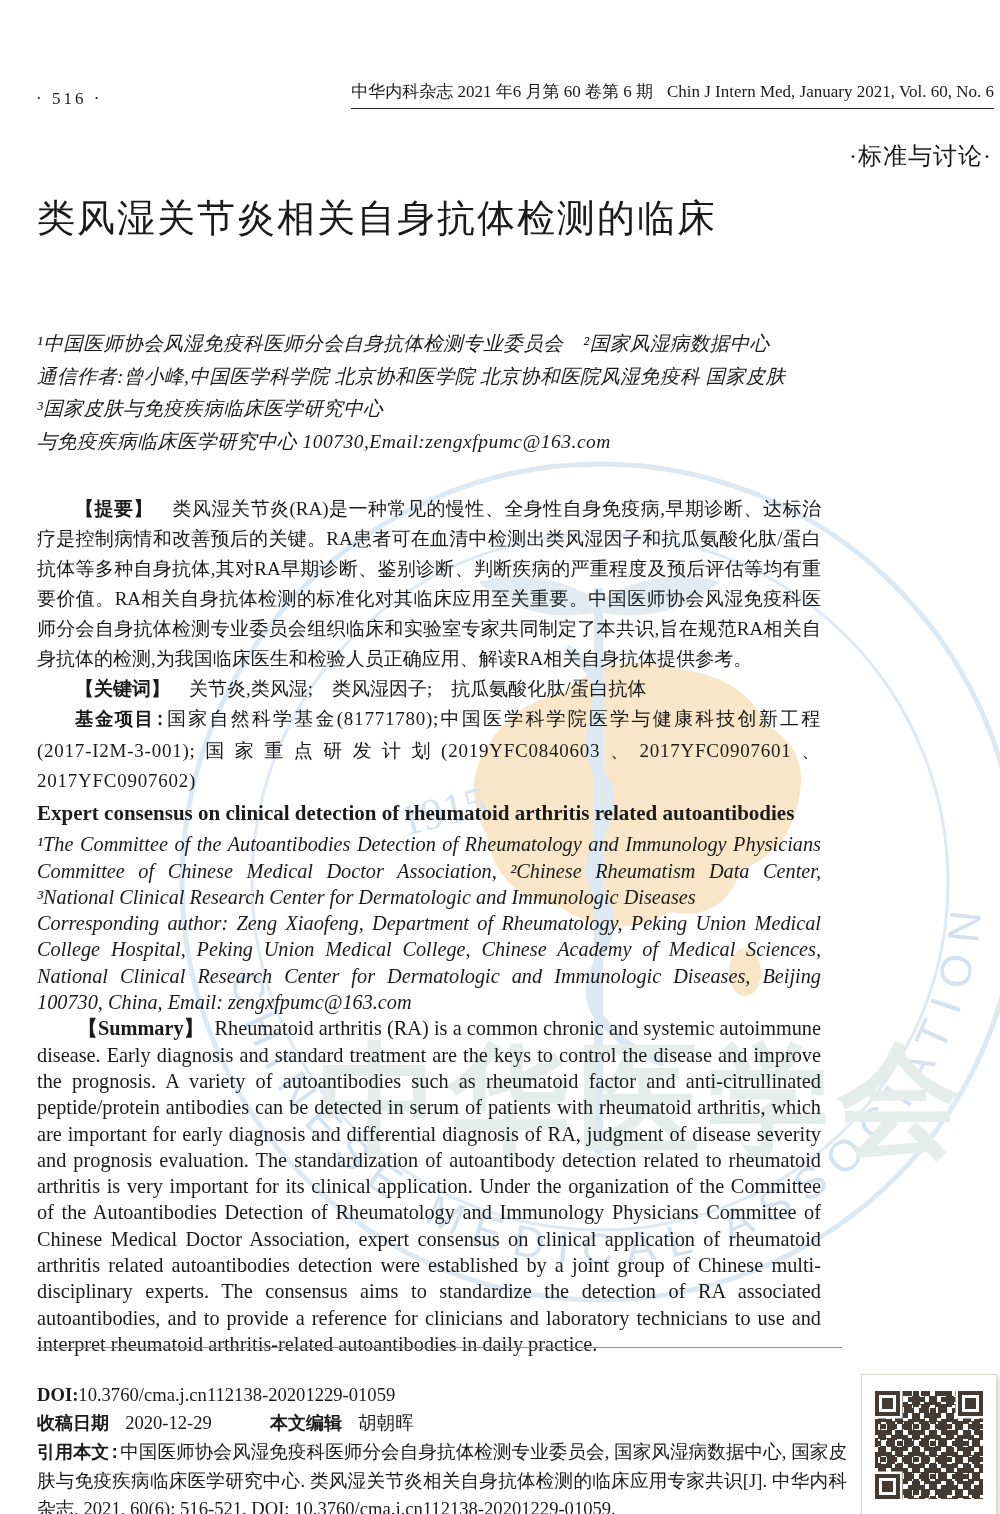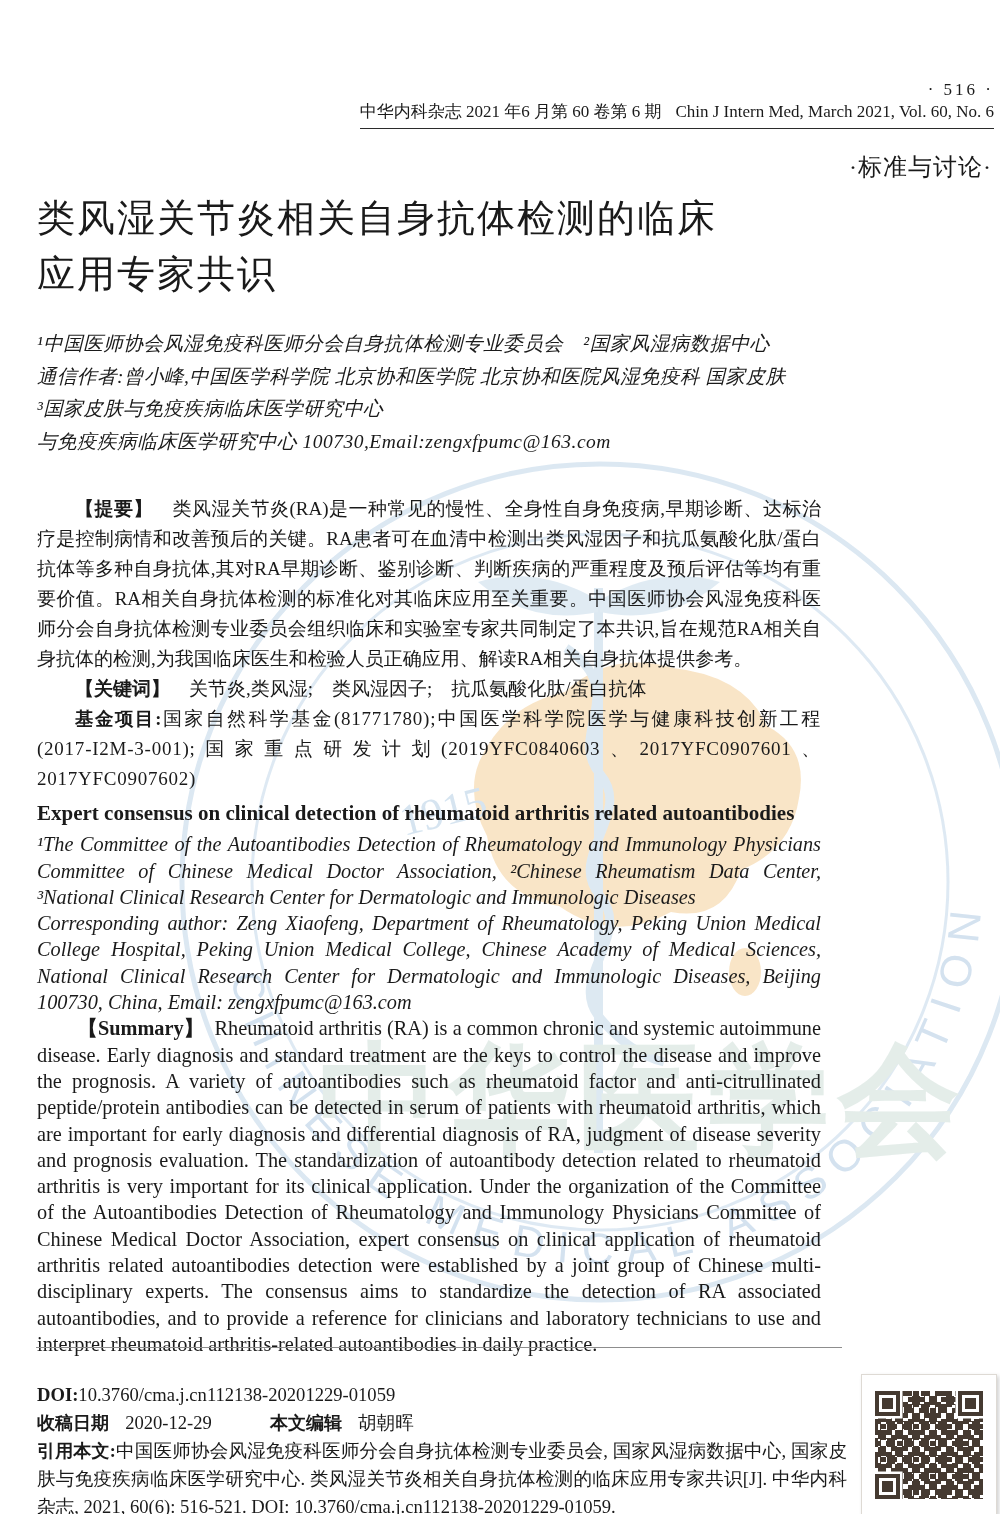--- a/index.html
+++ b/index.html
@@ -9,43 +9,42 @@
     font-family:"Liberation Serif","DejaVu Serif",serif;color:#1a1a1a;
   }
   
   .wm{position:absolute;inset:0;z-index:0;pointer-events:none;}
   
   .content{position:absolute;inset:0;z-index:1;}
   .header{
     position:absolute;top:80px;left:36px;right:6px;
     display:flex;justify-content:space-between;align-items:flex-end;
     font-size:17px;
-    flex-direction:column;
   }
   .page-num{letter-spacing:3px;}
   .journal-info{border-bottom:1.6px solid #2b2b2b;padding-bottom:5px;white-space:nowrap;}
   .journal-cn{margin-right:14px;text-align:right;}
   .section-label{
-    position:absolute;top:151px;right:8px;font-size:24px;letter-spacing:1px;
+    position:absolute;top:140px;right:8px;font-size:24px;letter-spacing:1px;
   }
   .cn-title{
     position:absolute;top:190px;left:37px;width:790px;
     font-size:38px;line-height:56px;font-weight:500;letter-spacing:2px;
   }
   .affils{
     position:absolute;top:328px;left:37px;width:784px;
     font-size:19.5px;line-height:32.5px;font-style:italic;letter-spacing:.5px;
   }
   .abstract-block{
     position:absolute;top:494px;left:37px;width:784px;
     font-size:19px;line-height:30px;text-align:justify;text-justify:inter-character;
   }
   .abstract-block p{margin:0;text-indent:2em;}
   .b{font-weight:bold;}
-  .hei{font-weight:bold;font-family:Liberation Serif, serif;font-size:.97em;}
+  .hei{font-weight:bold;font-family:Liberation Mono, monospace;font-size:.97em;}
   .funding-text{letter-spacing:.04em;}
   .en-block{
     position:absolute;top:800px;left:37px;width:784px;
     font-size:20.3px;line-height:26.3px;
   }
   .en-title{font-weight:bold;font-size:21px;margin:0 0 5px 0;}
   .en-affil,.en-corr{margin:0;font-style:italic;text-align:justify;}
   .en-summary{margin:0;text-align:justify;text-indent:2em;}
   .sep-line{
     position:absolute;top:1347px;left:36px;width:806px;height:0;
@@ -106,29 +105,28 @@
 
       <text x="318" y="1142" font-size="122" font-weight="bold" fill="#e0eae6" letter-spacing="8">中华医学会</text>
     </g>
   </svg>
 
   <div class="content">
 
     <div class="header">
       <span class="page-num">·  516  ·</span>
       <span class="journal-info">
-        <span class="journal-cn">中华内科杂志 2021 年6 月第 60 卷第 6 期</span><span>Chin J Intern Med, March 2021, Vol. 60, No. 6</span>
+        <span class="journal-cn">中华内科杂志 2021 年6 月第 60 卷第 6 期</span><span>Chin J Intern Med, January 2021, Vol. 60, No. 6</span>
       </span>
     </div>
 
     <div class="section-label">·标准与讨论·</div>
 
     <h1 class="cn-title" style="margin:0;">
       <div>类风湿关节炎相关自身抗体检测的临床</div>
-      <div>应用专家共识</div>
     </h1>
 
     <div class="affils">
       <div>¹中国医师协会风湿免疫科医师分会自身抗体检测专业委员会　²国家风湿病数据中心</div>
       <div>通信作者:曾小峰,中国医学科学院 北京协和医学院 北京协和医院风湿免疫科 国家皮肤</div>
       <div>³国家皮肤与免疫疾病临床医学研究中心</div>
       <div>与免疫疾病临床医学研究中心 100730,Email:zengxfpumc@163.com</div>
     </div>
 
     <div class="abstract-block">

